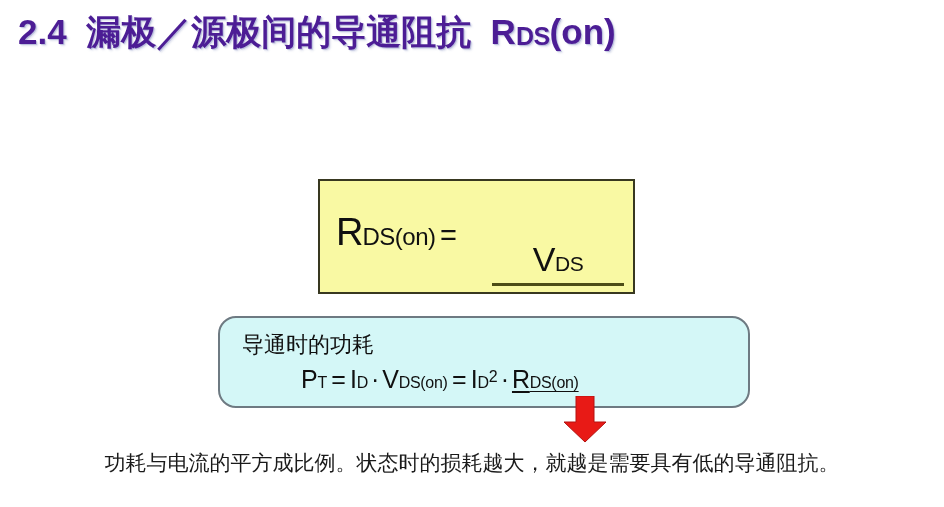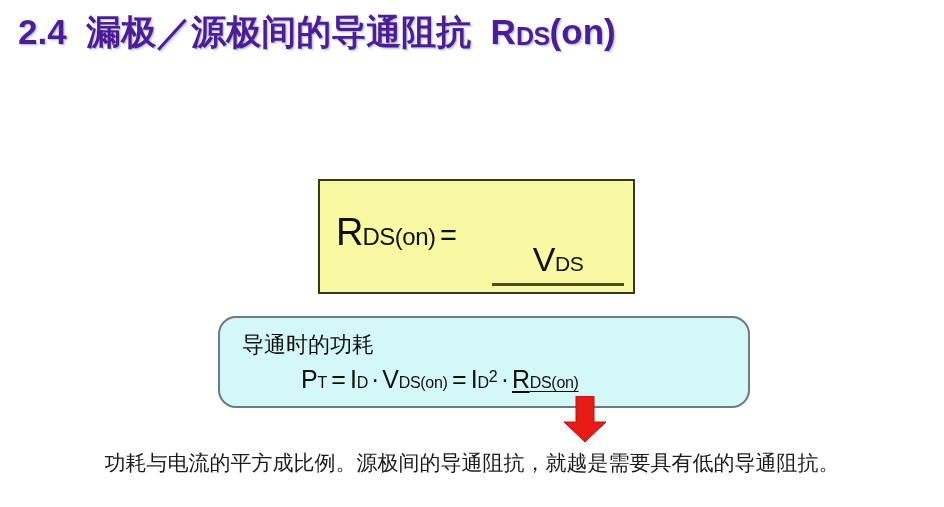--- a/index.html
+++ b/index.html
@@ -205,15 +205,15 @@
       <span class="pf">=</span>
       <span class="pf">I</span><span class="pf-sub">D</span><span class="pf-sup">2</span><span class="pf-dot">·</span><span class="pf pf-underline">R</span><span class="pf-sub pf-underline">DS(on)</span>
     </div>
 
   </div>
 
   <svg id="red-arrow" viewBox="0 0 44 47">
     <polygon points="13,0 31,0 31,26 43,26 22,46 1,26 13,26" fill="#e81a16" stroke="#b31210" stroke-width="1"></polygon>
   </svg>
 
-  <div id="bottom-caption">功耗与电流的平方成比例。源极间的导通阻抗，就越是需要具有低的导通阻抗。</div>
+  <div id="bottom-caption">功耗与电流的平方成比例。状态时的损耗越大，就越是需要具有低的导通阻抗。</div>
 
 </div>
 
 </body></html>

